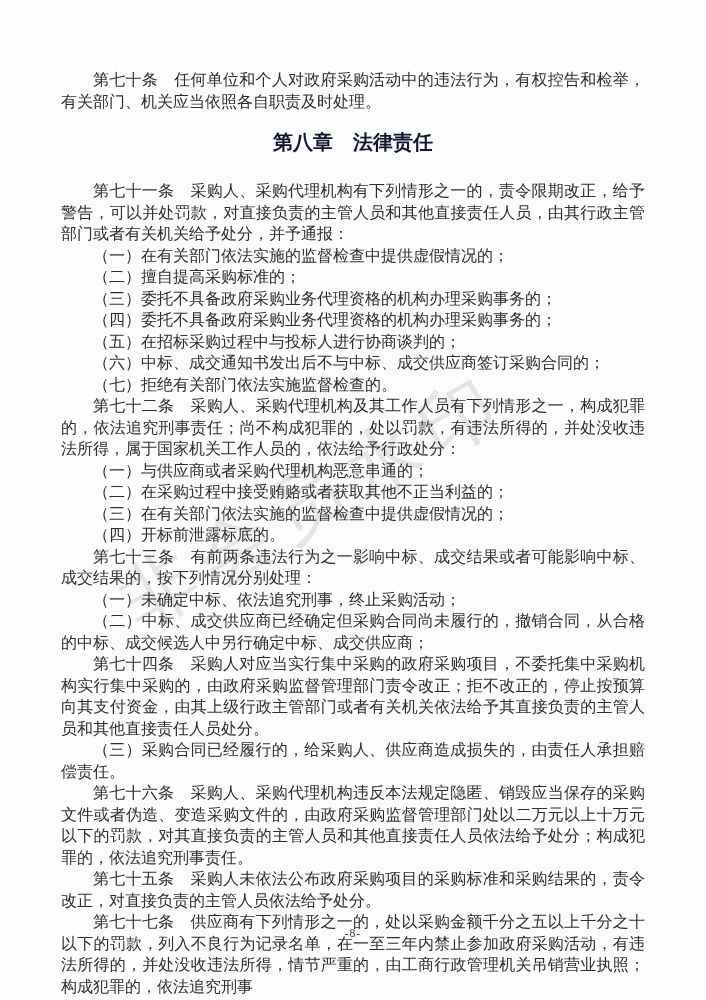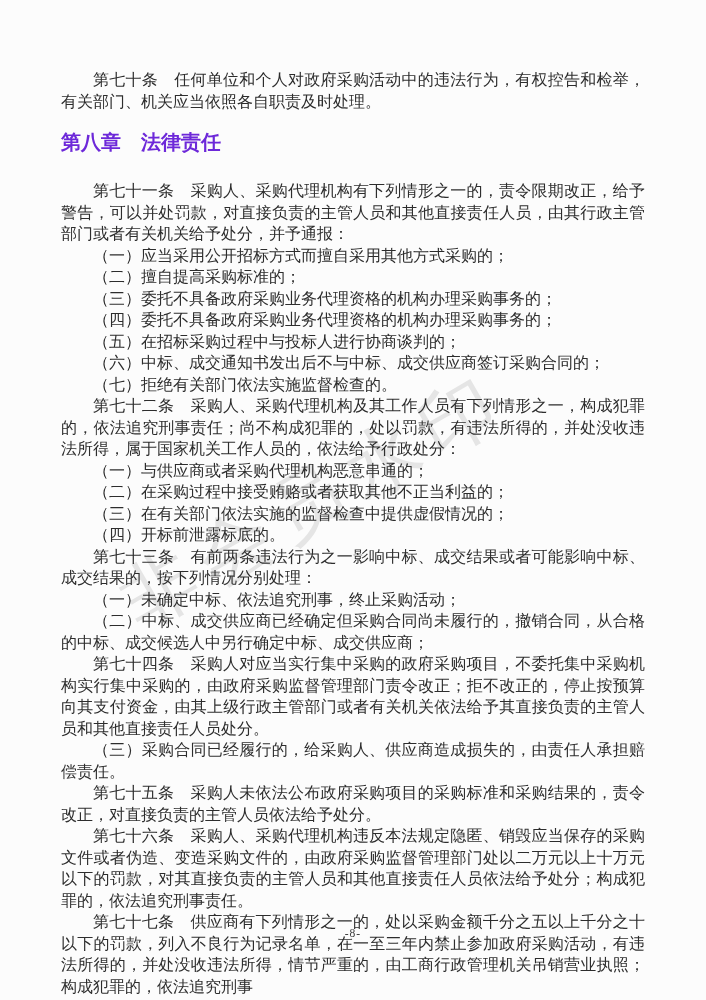--- a/index.html
+++ b/index.html
@@ -29,23 +29,23 @@
     text-indent: 2em;
     text-align: justify;
     letter-spacing: 0;
     color: #2d2d2d;
   }
   .content h2.chapter {
     margin: 16px 0 24px 0;
     font-size: 20px;
     line-height: 28px;
     font-weight: 700;
-    text-align: left;
+    text-align: center;
     text-indent: 0;
-    color: #6d28d9;
+    color: #0f172a;
   }
   .watermark {
     position: absolute;
     left: 150px;
     top: 558px;
     font-size: 74px;
     line-height: 1.2;
     letter-spacing: 12px;
     white-space: nowrap;
     color: rgba(125, 125, 125, 0.18);
@@ -70,37 +70,37 @@
 <body>
 
 <div class="page">
 
   <div class="watermark">非会员水印</div>
 
   <div class="content">
     <p class="body">第七十条　任何单位和个人对政府采购活动中的违法行为，有权控告和检举，有关部门、机关应当依照各自职责及时处理。</p>
     <h2 class="chapter">第八章　法律责任</h2>
     <p class="body">第七十一条　采购人、采购代理机构有下列情形之一的，责令限期改正，给予警告，可以并处罚款，对直接负责的主管人员和其他直接责任人员，由其行政主管部门或者有关机关给予处分，并予通报：</p>
-    <p class="body">（一）应当采用公开招标方式而擅自采用其他方式采购的；</p>
+    <p class="body">（一）在有关部门依法实施的监督检查中提供虚假情况的；</p>
     <p class="body">（二）擅自提高采购标准的；</p>
     <p class="body">（三）委托不具备政府采购业务代理资格的机构办理采购事务的；</p>
     <p class="body">（四）委托不具备政府采购业务代理资格的机构办理采购事务的；</p>
     <p class="body">（五）在招标采购过程中与投标人进行协商谈判的；</p>
     <p class="body">（六）中标、成交通知书发出后不与中标、成交供应商签订采购合同的；</p>
     <p class="body">（七）拒绝有关部门依法实施监督检查的。</p>
     <p class="body">第七十二条　采购人、采购代理机构及其工作人员有下列情形之一，构成犯罪的，依法追究刑事责任；尚不构成犯罪的，处以罚款，有违法所得的，并处没收违法所得，属于国家机关工作人员的，依法给予行政处分：</p>
     <p class="body">（一）与供应商或者采购代理机构恶意串通的；</p>
     <p class="body">（二）在采购过程中接受贿赂或者获取其他不正当利益的；</p>
     <p class="body">（三）在有关部门依法实施的监督检查中提供虚假情况的；</p>
     <p class="body">（四）开标前泄露标底的。</p>
     <p class="body">第七十三条　有前两条违法行为之一影响中标、成交结果或者可能影响中标、成交结果的，按下列情况分别处理：</p>
     <p class="body">（一）未确定中标、依法追究刑事，终止采购活动；</p>
     <p class="body">（二）中标、成交供应商已经确定但采购合同尚未履行的，撤销合同，从合格的中标、成交候选人中另行确定中标、成交供应商；</p>
     <p class="body">第七十四条　采购人对应当实行集中采购的政府采购项目，不委托集中采购机构实行集中采购的，由政府采购监督管理部门责令改正；拒不改正的，停止按预算向其支付资金，由其上级行政主管部门或者有关机关依法给予其直接负责的主管人员和其他直接责任人员处分。</p>
     <p class="body">（三）采购合同已经履行的，给采购人、供应商造成损失的，由责任人承担赔偿责任。</p>
+    <p class="body">第七十六条　采购人、采购代理机构违反本法规定隐匿、销毁应当保存的采购文件或者伪造、变造采购文件的，由政府采购监督管理部门处以二万元以上十万元以下的罚款，对其直接负责的主管人员和其他直接责任人员依法给予处分；构成犯罪的，依法追究刑事责任。</p>
     <p class="body">第七十五条　采购人未依法公布政府采购项目的采购标准和采购结果的，责令改正，对直接负责的主管人员依法给予处分。</p>
-    <p class="body">第七十六条　采购人、采购代理机构违反本法规定隐匿、销毁应当保存的采购文件或者伪造、变造采购文件的，由政府采购监督管理部门处以二万元以上十万元以下的罚款，对其直接负责的主管人员和其他直接责任人员依法给予处分；构成犯罪的，依法追究刑事责任。</p>
     <p class="body">第七十七条　供应商有下列情形之一的，处以采购金额千分之五以上千分之十以下的罚款，列入不良行为记录名单，在一至三年内禁止参加政府采购活动，有违法所得的，并处没收违法所得，情节严重的，由工商行政管理机关吊销营业执照；构成犯罪的，依法追究刑事</p>
   </div>
 
   <div class="pagenum">-8-</div>
 
 </div>
 
 </body></html>

